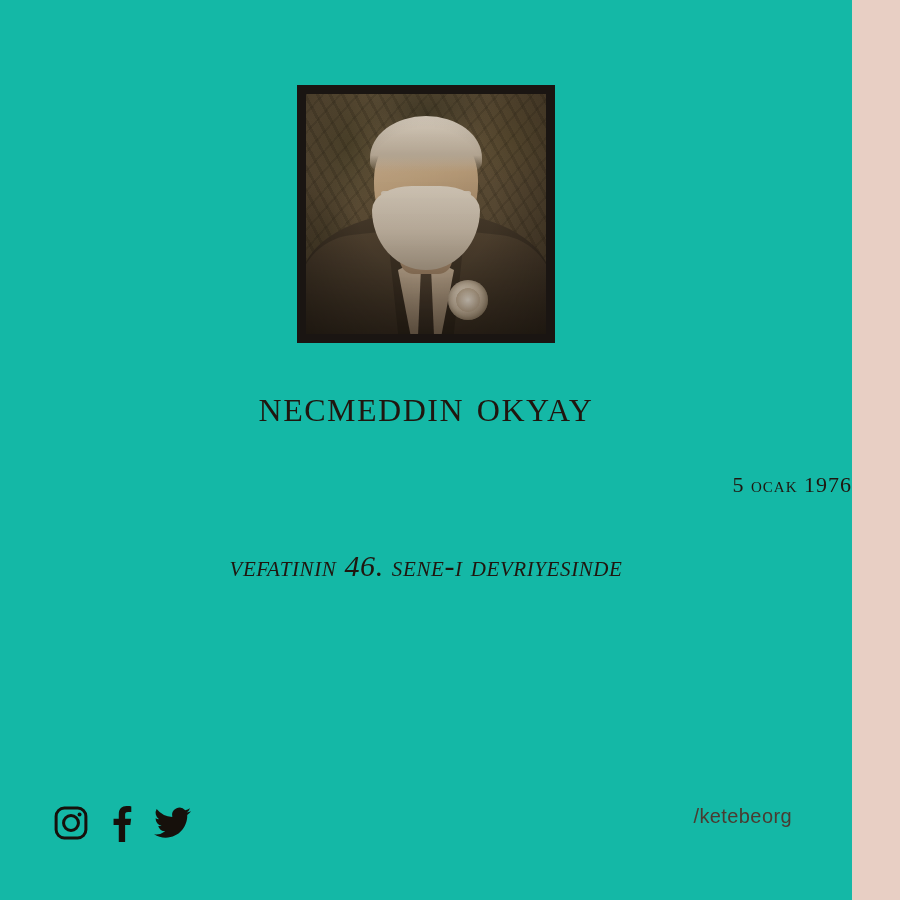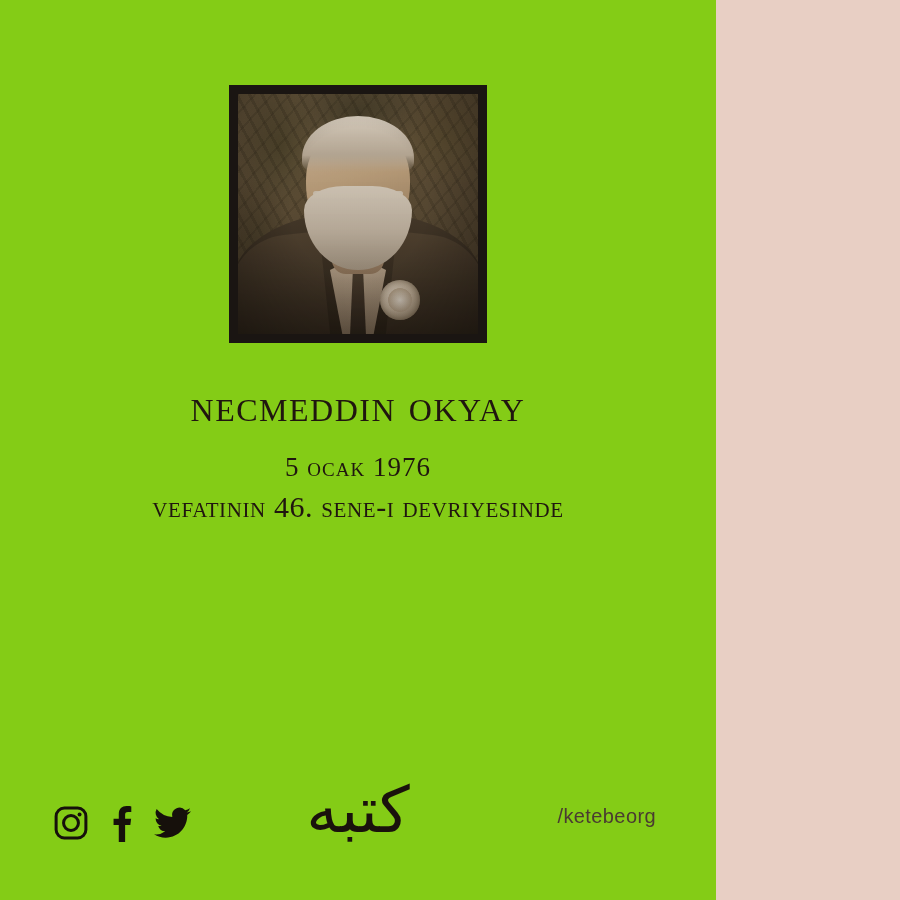--- a/index.html
+++ b/index.html
@@ -7,23 +7,23 @@
     width: 900px;
     height: 900px;
     overflow: hidden;
   }
   body {
     font-family: "Liberation Serif", serif;
     background: #e8cfc4;
   }
   .poster {
     position: relative;
-    width: 716px;
+    width: 852px;
     height: 900px;
-    background: #84cc16;
+    background: #14b8a6;
     display: flex;
     flex-direction: column;
     align-items: center;
   }
 
   
   .portrait-frame {
     position: absolute;
     top: 85px;
     left: 50%;
@@ -217,32 +217,35 @@
   }
   .name {
     font-size: 45px;
     letter-spacing: 1.5px;
     font-variant: small-caps;
     text-transform: lowercase;
     font-weight: 400;
     line-height: 1.1;
   }
   .date {
-    margin-top: 20px;
-    font-size: 27px;
+    margin-top: 40px;
+    font-size: 22px;
     font-variant: small-caps;
     text-transform: lowercase;
     letter-spacing: 1px;
+    text-align: right;
   }
   .memorial {
+    margin-top: 44px;
     font-size: 30px;
     line-height: 1.62;
     font-variant: small-caps;
     text-transform: lowercase;
     letter-spacing: 0.6px;
+    font-style: italic;
   }
 
   
   .footer {
     position: absolute;
     left: 0;
     right: 0;
     bottom: 52px;
     height: 70px;
   }
@@ -334,20 +337,17 @@
           <path d="M11.6 24V13.2h3.3l.5-3.9h-3.8V6.9c0-1.1.3-1.9 1.9-1.9h2V1.5C15.1 1.4 13.9 1.3 12.5 1.3 9.6 1.3 7.6 3.1 7.6 6.4v2.9H4.3v3.9h3.3V24h4z"></path>
         </svg>
       </span>
       <span>
         <svg width="42" height="38" viewBox="0 0 24 24" fill="#16100b">
           <path d="M23.4 4.6c-.86.38-1.78.64-2.75.76a4.8 4.8 0 0 0 2.1-2.65 9.6 9.6 0 0 1-3.04 1.16 4.79 4.79 0 0 0-8.16 4.37A13.6 13.6 0 0 1 1.67 3.2a4.79 4.79 0 0 0 1.48 6.4 4.75 4.75 0 0 1-2.17-.6v.06a4.79 4.79 0 0 0 3.84 4.7 4.8 4.8 0 0 1-2.16.08 4.79 4.79 0 0 0 4.47 3.33A9.62 9.62 0 0 1 0 19.1a13.56 13.56 0 0 0 7.35 2.16c8.82 0 13.64-7.3 13.64-13.63l-.02-.62A9.7 9.7 0 0 0 23.4 4.6z"></path>
         </svg>
       </span>
     </div>
 
-    <div class="brand-logo">
-      <span class="glyph">كتبه</span>
-    </div>
 
     <div class="handle">/ketebeorg</div>
   </div>
 
 </div>
 
 </body></html>

